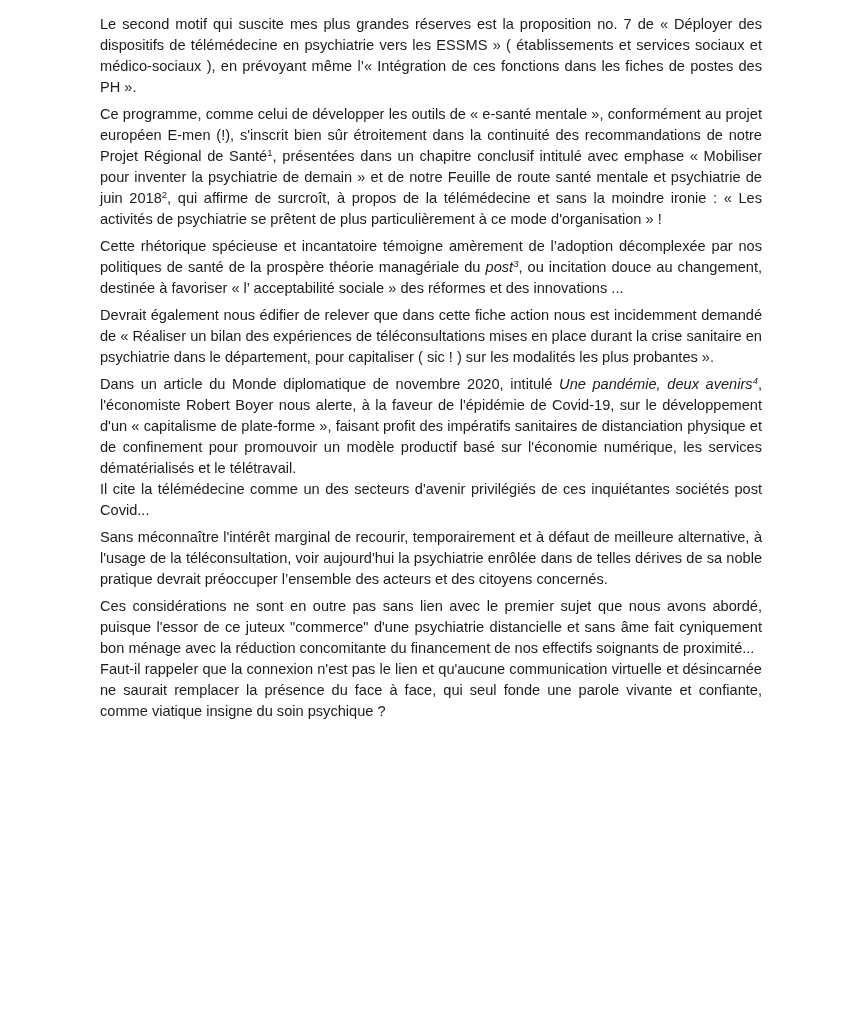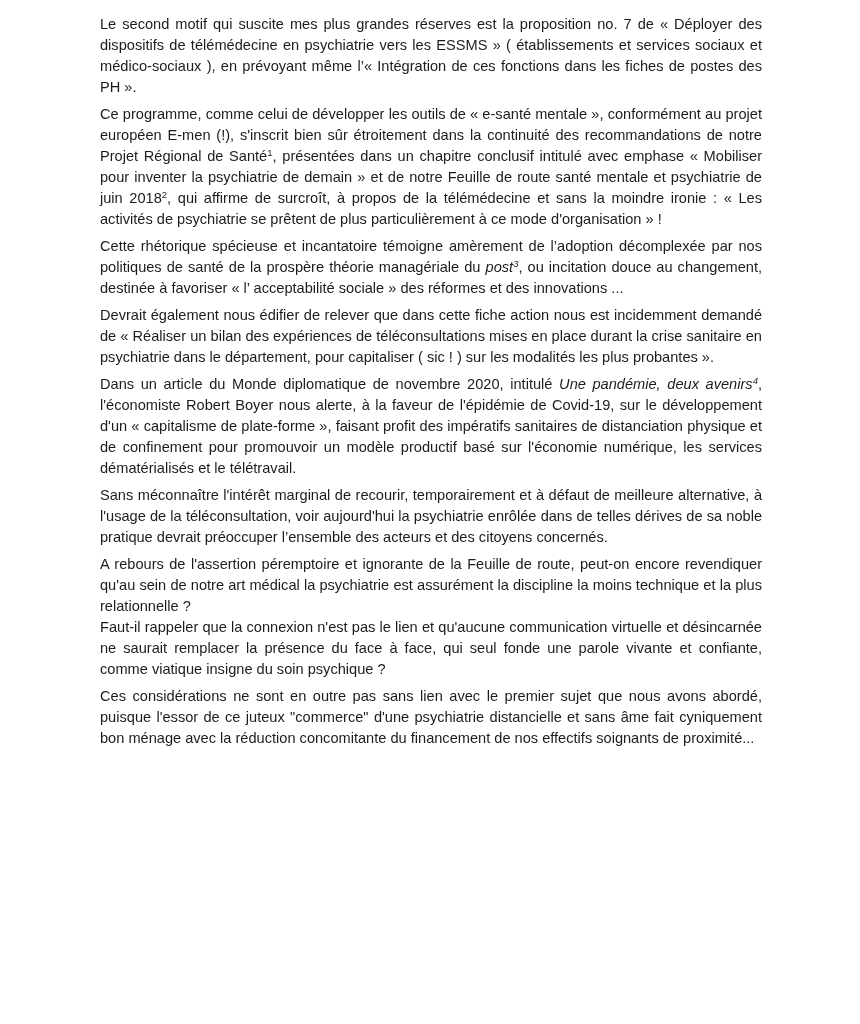--- a/index.html
+++ b/index.html
@@ -42,18 +42,18 @@
 </head>
 <body>
 
 <div class="page">
   <div class="doc-body">
       <p class="para"><span>Le second motif qui suscite mes plus grandes réserves est la proposition no. 7 de «&nbsp;Déployer des dispositifs de télémédecine en psychiatrie vers les ESSMS » ( établissements et services sociaux et médico-sociaux ), en prévoyant même  l’« Intégration de ces fonctions dans les fiches de postes des PH ».</span></p>
       <p class="para gap"><span>Ce programme, comme celui de développer les outils de « e-santé mentale », conformément au projet européen E-men (!), s'inscrit bien sûr étroitement dans la continuité des recommandations de notre Projet Régional de Santé</span><sup>1</sup><span>, présentées dans un chapitre conclusif intitulé avec emphase « Mobiliser pour inventer la psychiatrie de demain » et de notre Feuille de route santé mentale et psychiatrie de juin 2018</span><sup>2</sup><span>, qui affirme de surcroît, à propos de la télémédecine et sans la moindre ironie : « Les activités de psychiatrie se prêtent de plus particulièrement à ce mode d'organisation » !</span></p>
       <p class="para gap"><span>Cette rhétorique spécieuse et incantatoire témoigne amèrement de l’adoption décomplexée par nos politiques de santé de la prospère théorie managériale du </span><em>post</em><sup class="it">3</sup><span>, ou incitation douce au changement, destinée à favoriser « l’ acceptabilité sociale »  des réformes et des innovations ...</span></p>
       <p class="para gap"><span>Devrait également nous édifier de relever que dans cette fiche action nous est incidemment demandé de « Réaliser un bilan des expériences de téléconsultations mises en place durant la crise sanitaire en psychiatrie dans le département, pour capitaliser ( sic ! ) sur les modalités les plus probantes ».</span></p>
       <p class="para gap"><span>Dans un article du Monde diplomatique de novembre 2020, intitulé </span><em>Une pandémie, deux avenirs</em><sup class="it">4</sup><span>, l'économiste Robert Boyer nous alerte, à la faveur de l'épidémie de Covid-19, sur le développement d'un « capitalisme de plate-forme », faisant profit des impératifs sanitaires de distanciation physique et de confinement pour promouvoir un modèle productif basé sur l'économie numérique, les services dématérialisés et le télétravail.</span></p>
+      <p class="para"><span>Il cite la télémédecine comme un des secteurs d'avenir privilégiés de ces inquiétantes sociétés post Covid...</span></p>
       <p class="para gap"><span>Sans méconnaître l'intérêt marginal de recourir, temporairement et à défaut de meilleure alternative, à l'usage de la téléconsultation, voir aujourd'hui la psychiatrie enrôlée dans de telles dérives de sa noble pratique devrait préoccuper l’ensemble des acteurs et des citoyens concernés.</span></p>
-      <p class="para gap"><span>A rebours de l'assertion péremptoire et ignorante de la Feuille de route, peut-on encore revendiquer qu'au sein de notre art médical la psychiatrie est assurément la discipline la moins technique et la plus relationnelle ?</span></p>
+      <p class="para gap"><span>Ces considérations ne sont en outre pas sans lien avec le premier sujet que nous avons abordé, puisque l'essor de ce juteux "commerce" d'une psychiatrie distancielle et sans âme fait cyniquement bon ménage avec la réduction concomitante du financement de nos effectifs soignants de proximité...</span></p>
       <p class="para"><span>Faut-il rappeler que la connexion n'est pas le lien et qu'aucune communication virtuelle et désincarnée ne saurait remplacer la présence du face à face, qui seul fonde une parole vivante et confiante, comme viatique insigne du soin psychique ?</span></p>
-      <p class="para gap"><span>Ces considérations ne sont en outre pas sans lien avec le premier sujet que nous avons abordé, puisque l'essor de ce juteux "commerce" d'une psychiatrie distancielle et sans âme fait cyniquement bon ménage avec la réduction concomitante du financement de nos effectifs soignants de proximité...</span></p>
     </div>
 </div>
 
 </body></html>

